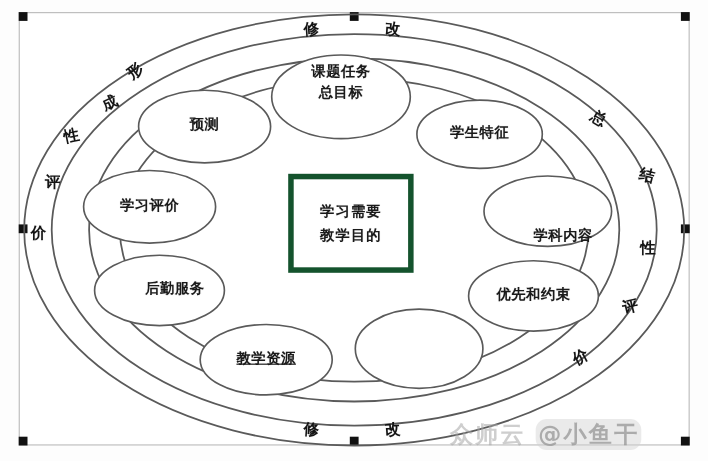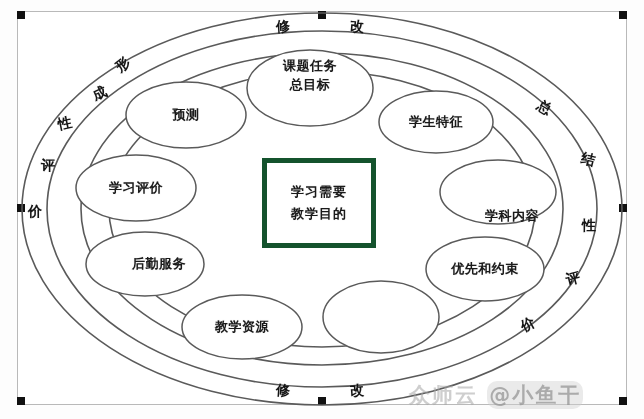--- a/index.html
+++ b/index.html
@@ -121,21 +121,21 @@
   <div class="lbl" style="left:310px;top:76px;">
     <span>课题任务</span><br>
     <span>总目标</span>
   </div>
   <div class="lbl" style="left:186px;top:115px;">预测</div>
   <div class="lbl" style="left:436px;top:122px;">学生特征</div>
   <div class="lbl" style="left:136px;top:188px;">学习评价</div>
   <div class="lbl" style="left:512px;top:192px;margin-top:24px;">学科内容</div>
   <div class="lbl" style="left:159px;top:264px;">后勤服务</div>
   <div class="lbl" style="left:485px;top:269px;">优先和约束</div>
-  <div class="lbl" style="left:242px;top:327px;">教学资源</div>
+  <div class="lbl" style="left:242px;top:327px;text-decoration:underline;">教学资源</div>
 
   <div class="ring-lbl" style="left:283px;top:27px;--rot:-4deg;">修</div>
   <div class="ring-lbl" style="left:357px;top:27px;--rot:4deg;">改</div>
 
   <div class="ring-lbl" style="left:283px;top:391px;--rot:4deg;">修</div>
   <div class="ring-lbl" style="left:357px;top:391px;--rot:-4deg;">改</div>
 
   <div class="ring-lbl" style="left:123px;top:65px;--rot:-38deg;">形</div>
   <div class="ring-lbl" style="left:100px;top:94px;--rot:-25deg;">成</div>
   <div class="ring-lbl" style="left:65px;top:124px;--rot:-12deg;">性</div>

